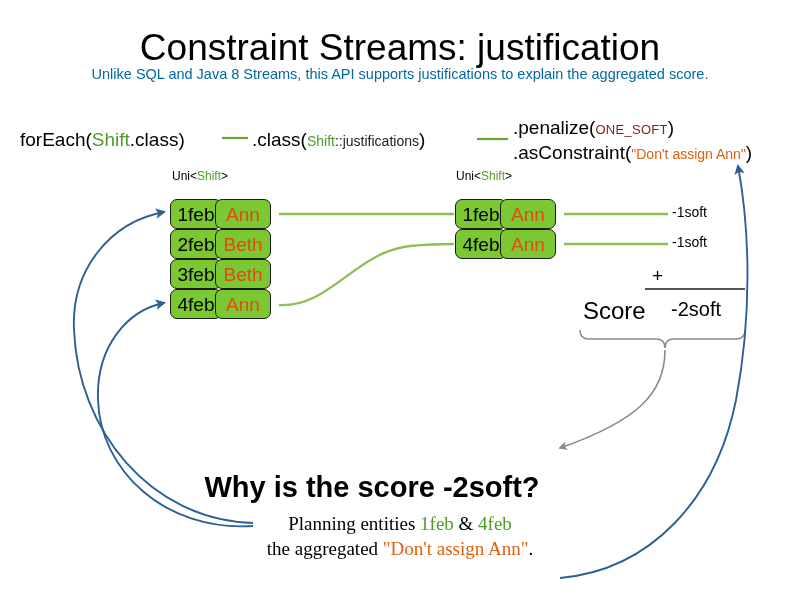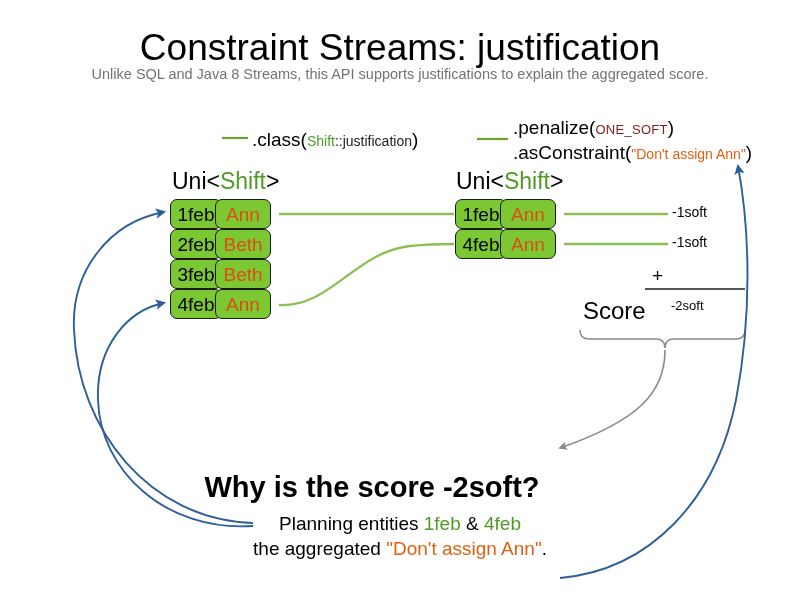--- a/index.html
+++ b/index.html
@@ -40,21 +40,21 @@
     color: #000;
     white-space: nowrap;
     margin-top: 9px;
   }
   .subtitle {
     position: absolute;
     left: 0; top: 66px;
     width: 800px;
     text-align: center;
     font-size: 14.5px;
-    color: #737373;
+    color: #0369a1;
     white-space: nowrap;
   }
 
   
   .code-foreach {
     position: absolute;
     left: 20px; top: 130px;
     font-size: 19px;
     white-space: nowrap;
     line-height: 1;
@@ -82,21 +82,21 @@
   }
   .tok-type  { color: #4f9b26; }
   .tok-small { font-size: 14px; color: #222; }
   .tok-smallgreen { font-size: 14px; color: #4f9b26; }
   .tok-caps  { font-size: 13px; letter-spacing: .3px; color: #7f1d1d; }
   .tok-str   { color: #e06010; font-size: 14px; }
 
   
   .uni-label {
     position: absolute;
-    font-size: 23px;
+    font-size: 12px;
     white-space: nowrap;
     line-height: 1;
   }
   .uni-left  { left: 172px; top: 170px; }
   .uni-right { left: 456px; top: 170px; }
 
   
   .facts { position: absolute; }
   .facts-left  { left: 170px; top: 199px; }
   .facts-right { left: 455px; top: 199px; }
@@ -145,21 +145,21 @@
   }
   .score-label {
     position: absolute;
     left: 583px; top: 299px;
     font-size: 24px;
     line-height: 1;
   }
   .score-total {
     position: absolute;
     left: 671px; top: 299px;
-    font-size: 13px;
+    font-size: 20px;
     line-height: 1;
   }
 
   
   .why {
     position: absolute;
     left: 0; top: 471px;
     width: 744px;
     text-align: center;
     font-size: 29px;
@@ -169,21 +169,21 @@
   }
   .explain {
     position: absolute;
     left: 0; top: 511px;
     width: 800px;
     text-align: center;
     font-size: 19px;
     line-height: 25px;
     color: #000;
   }
-  .explain div { white-space: nowrap; }
+  .explain div { white-space: nowrap; font-family: Liberation Serif, serif; }
   .ent { color: #4f9b26; }
   .cname { color: #e06010; }
 </style>
 </head>
 <body>
 
 <div class="stage">
 
   <svg class="overlay" viewBox="0 0 800 600">
     <defs>
@@ -214,22 +214,23 @@
     <path d="M 253 523 C 150 520, 78 430, 74 330 C 71 270, 110 222, 164 212" fill="none" stroke="#2e5f96" stroke-width="1.9" marker-end="url(#blueArrow)"></path>
 
     <path d="M 253 526 C 165 532, 100 470, 98 400 C 96 346, 128 310, 164 303" fill="none" stroke="#2e5f96" stroke-width="1.9" marker-end="url(#blueArrow)"></path>
 
     <path d="M 560 578 C 650 570, 716 500, 736 400 C 752 316, 750 230, 738 166" fill="none" stroke="#2e5f96" stroke-width="1.9" marker-end="url(#blueArrow)"></path>
   </svg>
 
   <div class="title">Constraint Streams: justification</div>
   <div class="subtitle">Unlike SQL and Java 8 Streams, this API supports justifications to explain the aggregated score.</div>
 
-
-  <div class="code-filter"><span>.class(</span><span class="tok-smallgreen">Shift</span><span class="tok-small">::justification</span><span>)</span></div>
+  <div class="code-foreach"><span>forEach(</span><span class="tok-type">Shift</span><span>.class)</span></div>
+
+  <div class="code-filter"><span>.class(</span><span class="tok-smallgreen">Shift</span><span class="tok-small">::justifications</span><span>)</span></div>
 
   <div class="code-penalize"><span>.penalize(</span><span class="tok-caps">ONE_SOFT</span><span>)</span></div>
 
   <div class="code-asconstraint"><span>.asConstraint(</span><span class="tok-str">"Don't assign Ann"</span><span>)</span></div>
 
   <div class="uni-label uni-left"><span>Uni&lt;</span><span class="tok-type">Shift</span><span>&gt;</span></div>
 
   <div class="uni-label uni-right"><span>Uni&lt;</span><span class="tok-type">Shift</span><span>&gt;</span></div>
 
   <div class="facts facts-left">

